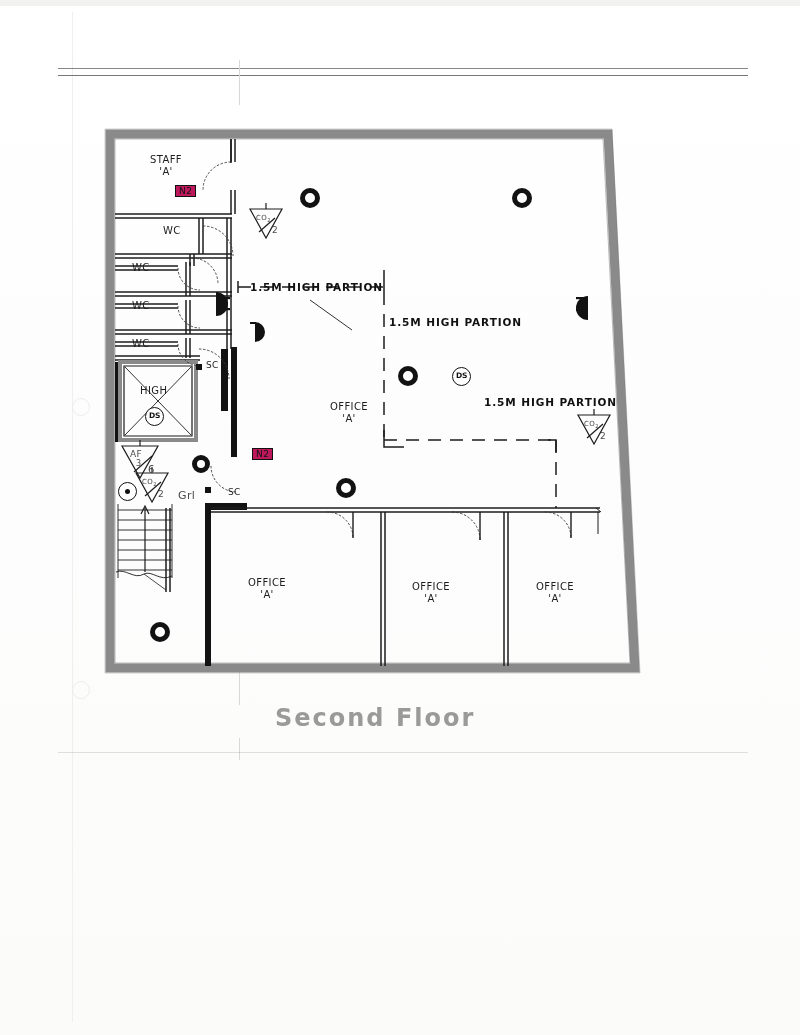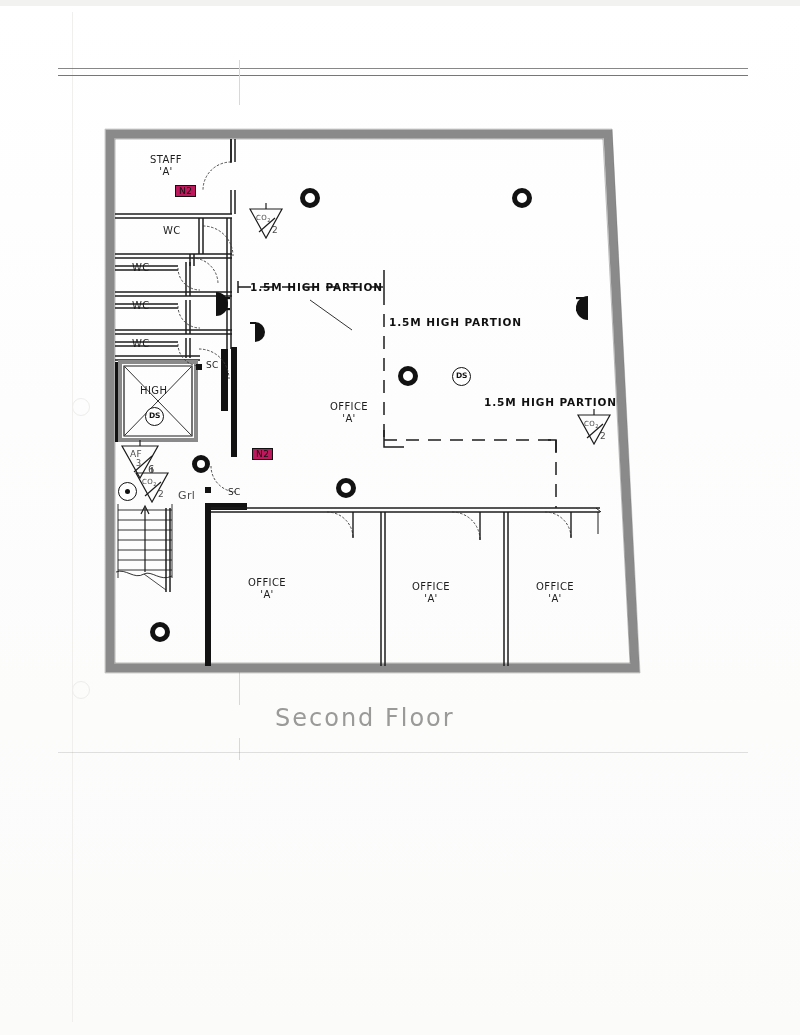--- a/index.html
+++ b/index.html
@@ -17,21 +17,21 @@
 
   .hline{position:absolute;background:#5f5f5f;height:1px;}
   .vtick{position:absolute;background:#d8d8d6;width:1px;}
 
   .punch{position:absolute;width:16px;height:16px;border:1px solid #ededeb;border-radius:50%;}
 
   #plan{position:absolute;left:0;top:0;width:800px;height:1035px;}
 
   .title{
     position:absolute;color:#9a9a99;letter-spacing:2px;
-    font-family:"DejaVu Sans",sans-serif;font-weight:400;
+    font-family:"DejaVu Sans",sans-serif;font-weight:700;
   }
 
   
   .lbl{position:absolute;color:#1c1c1c;font-family:"DejaVu Sans",sans-serif;
        letter-spacing:.4px;white-space:nowrap;line-height:1.15;text-align:center;}
   .lbl.sm{font-size:9px;}
   .lbl.md{font-size:10px;}
   .lbl.part{font-size:10.5px;letter-spacing:.9px;font-weight:600;color:#111;}
   .lbl.tiny{font-size:11px;color:#4a4a4a;}
 

